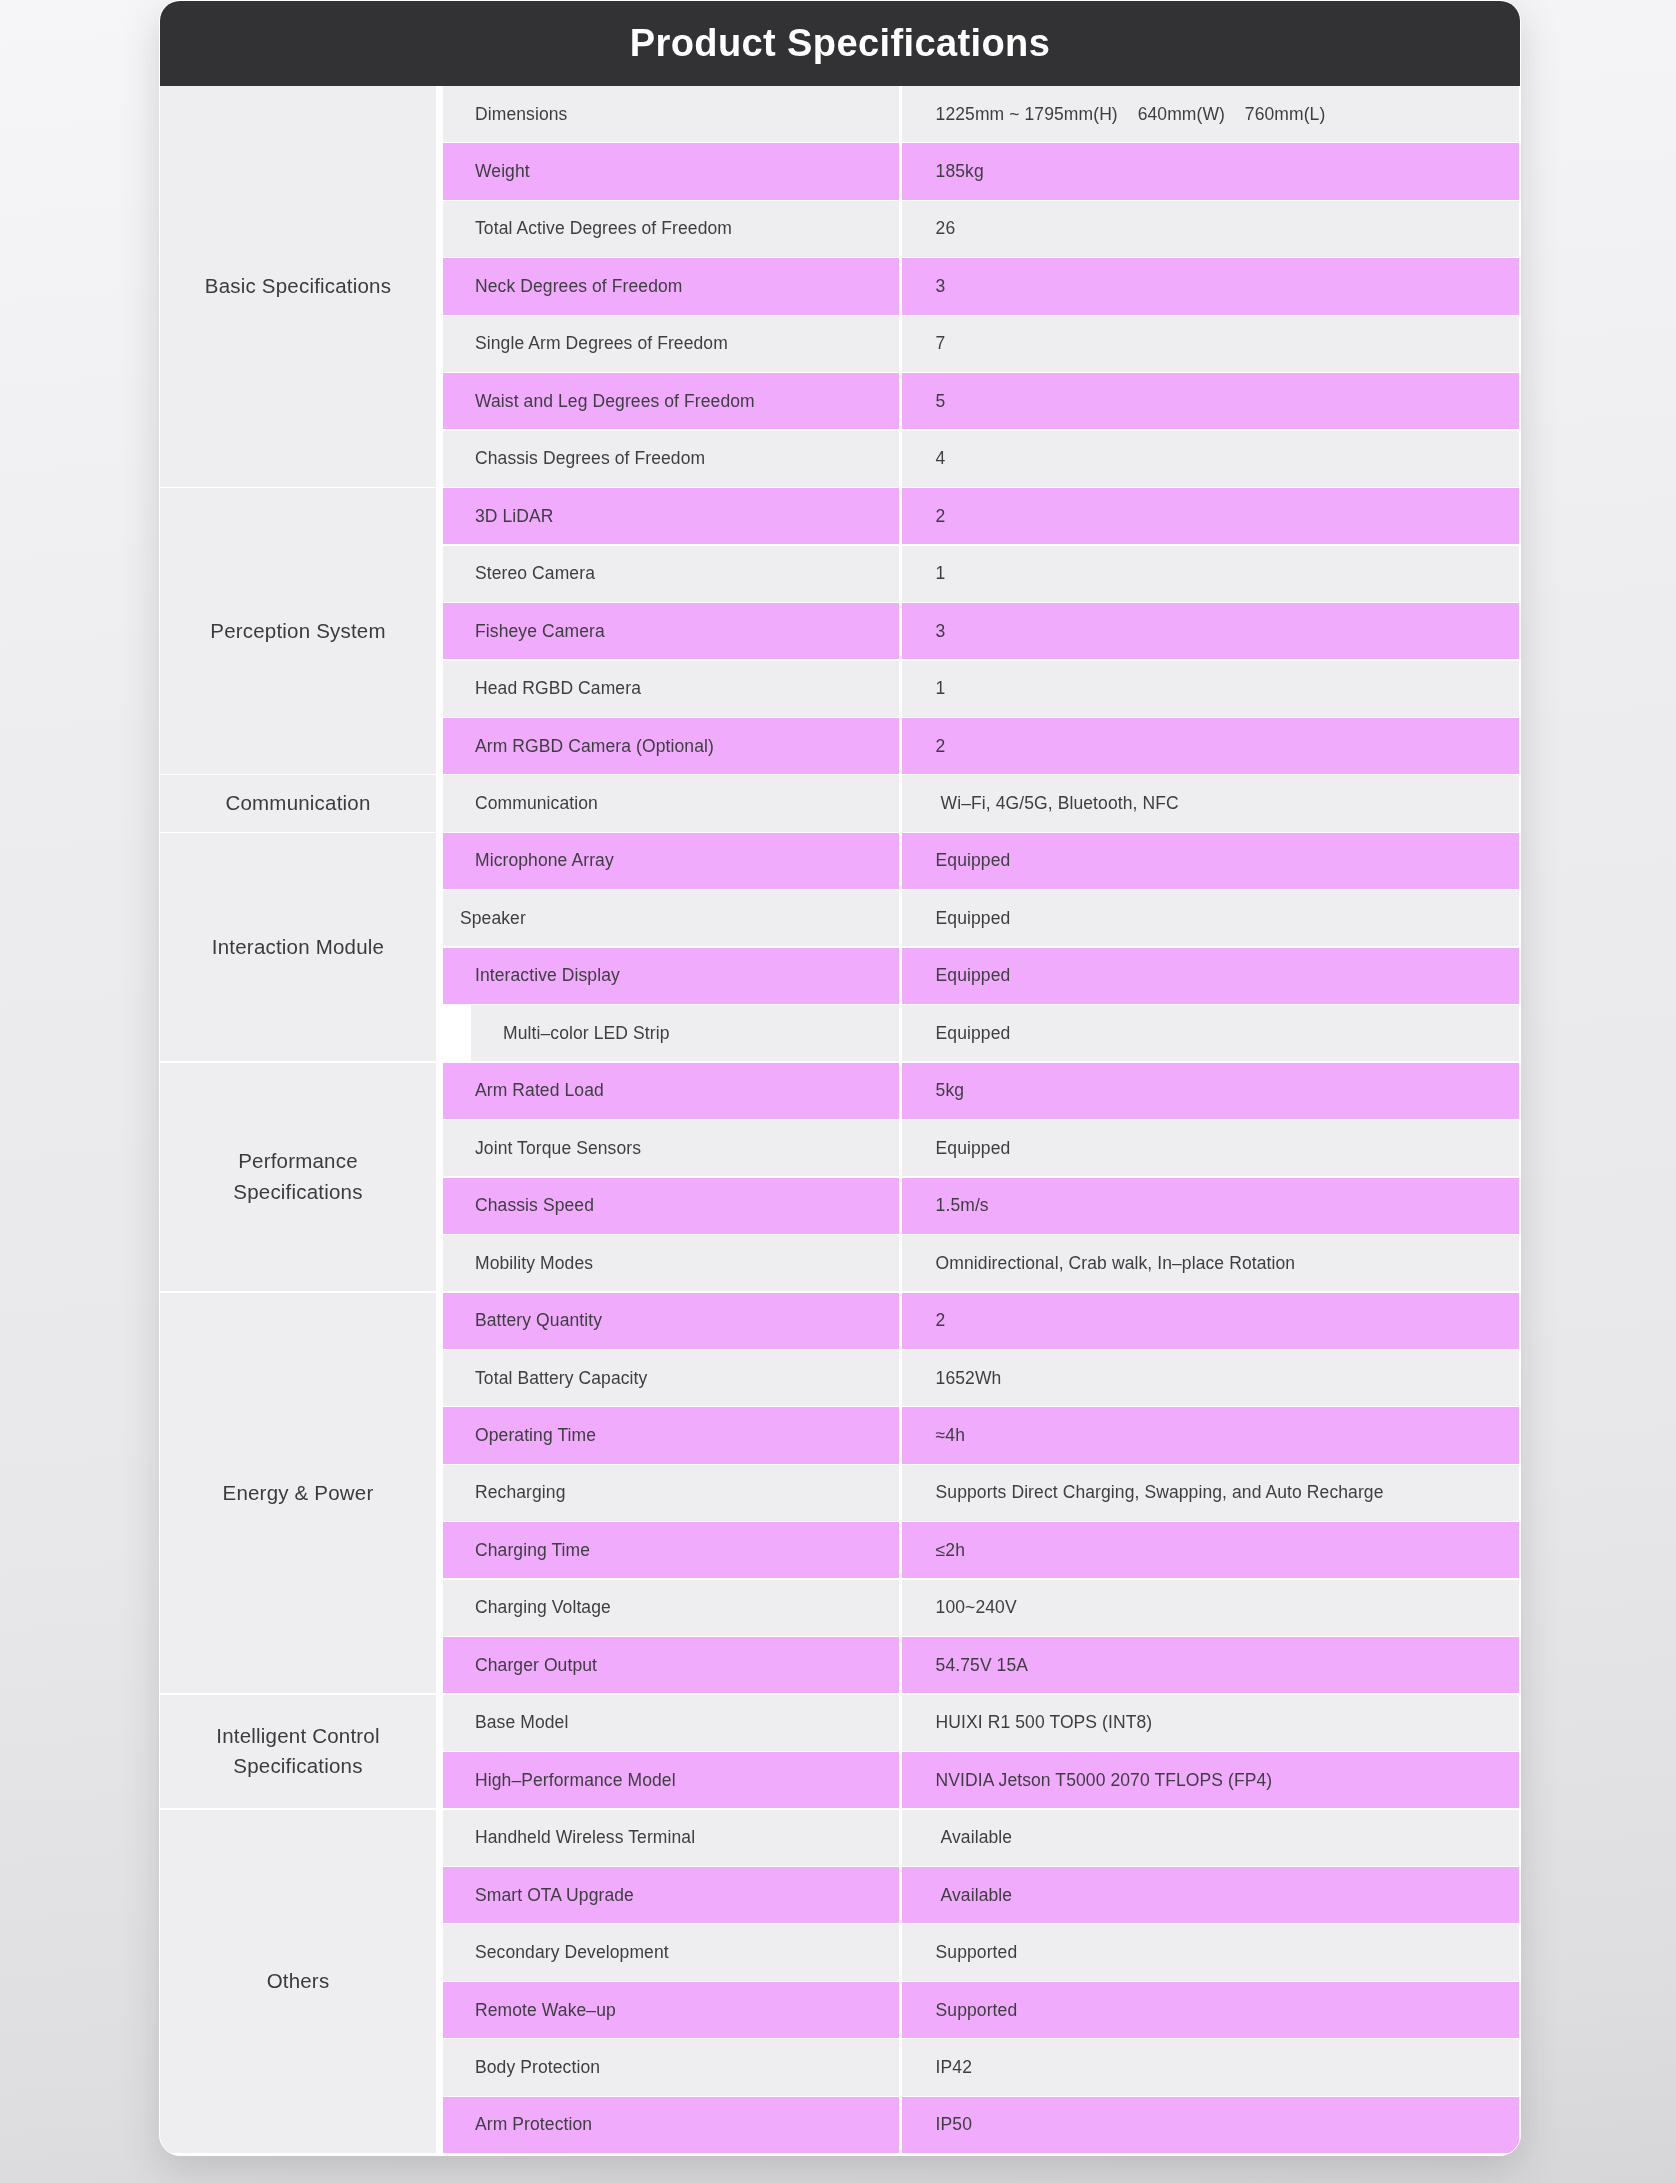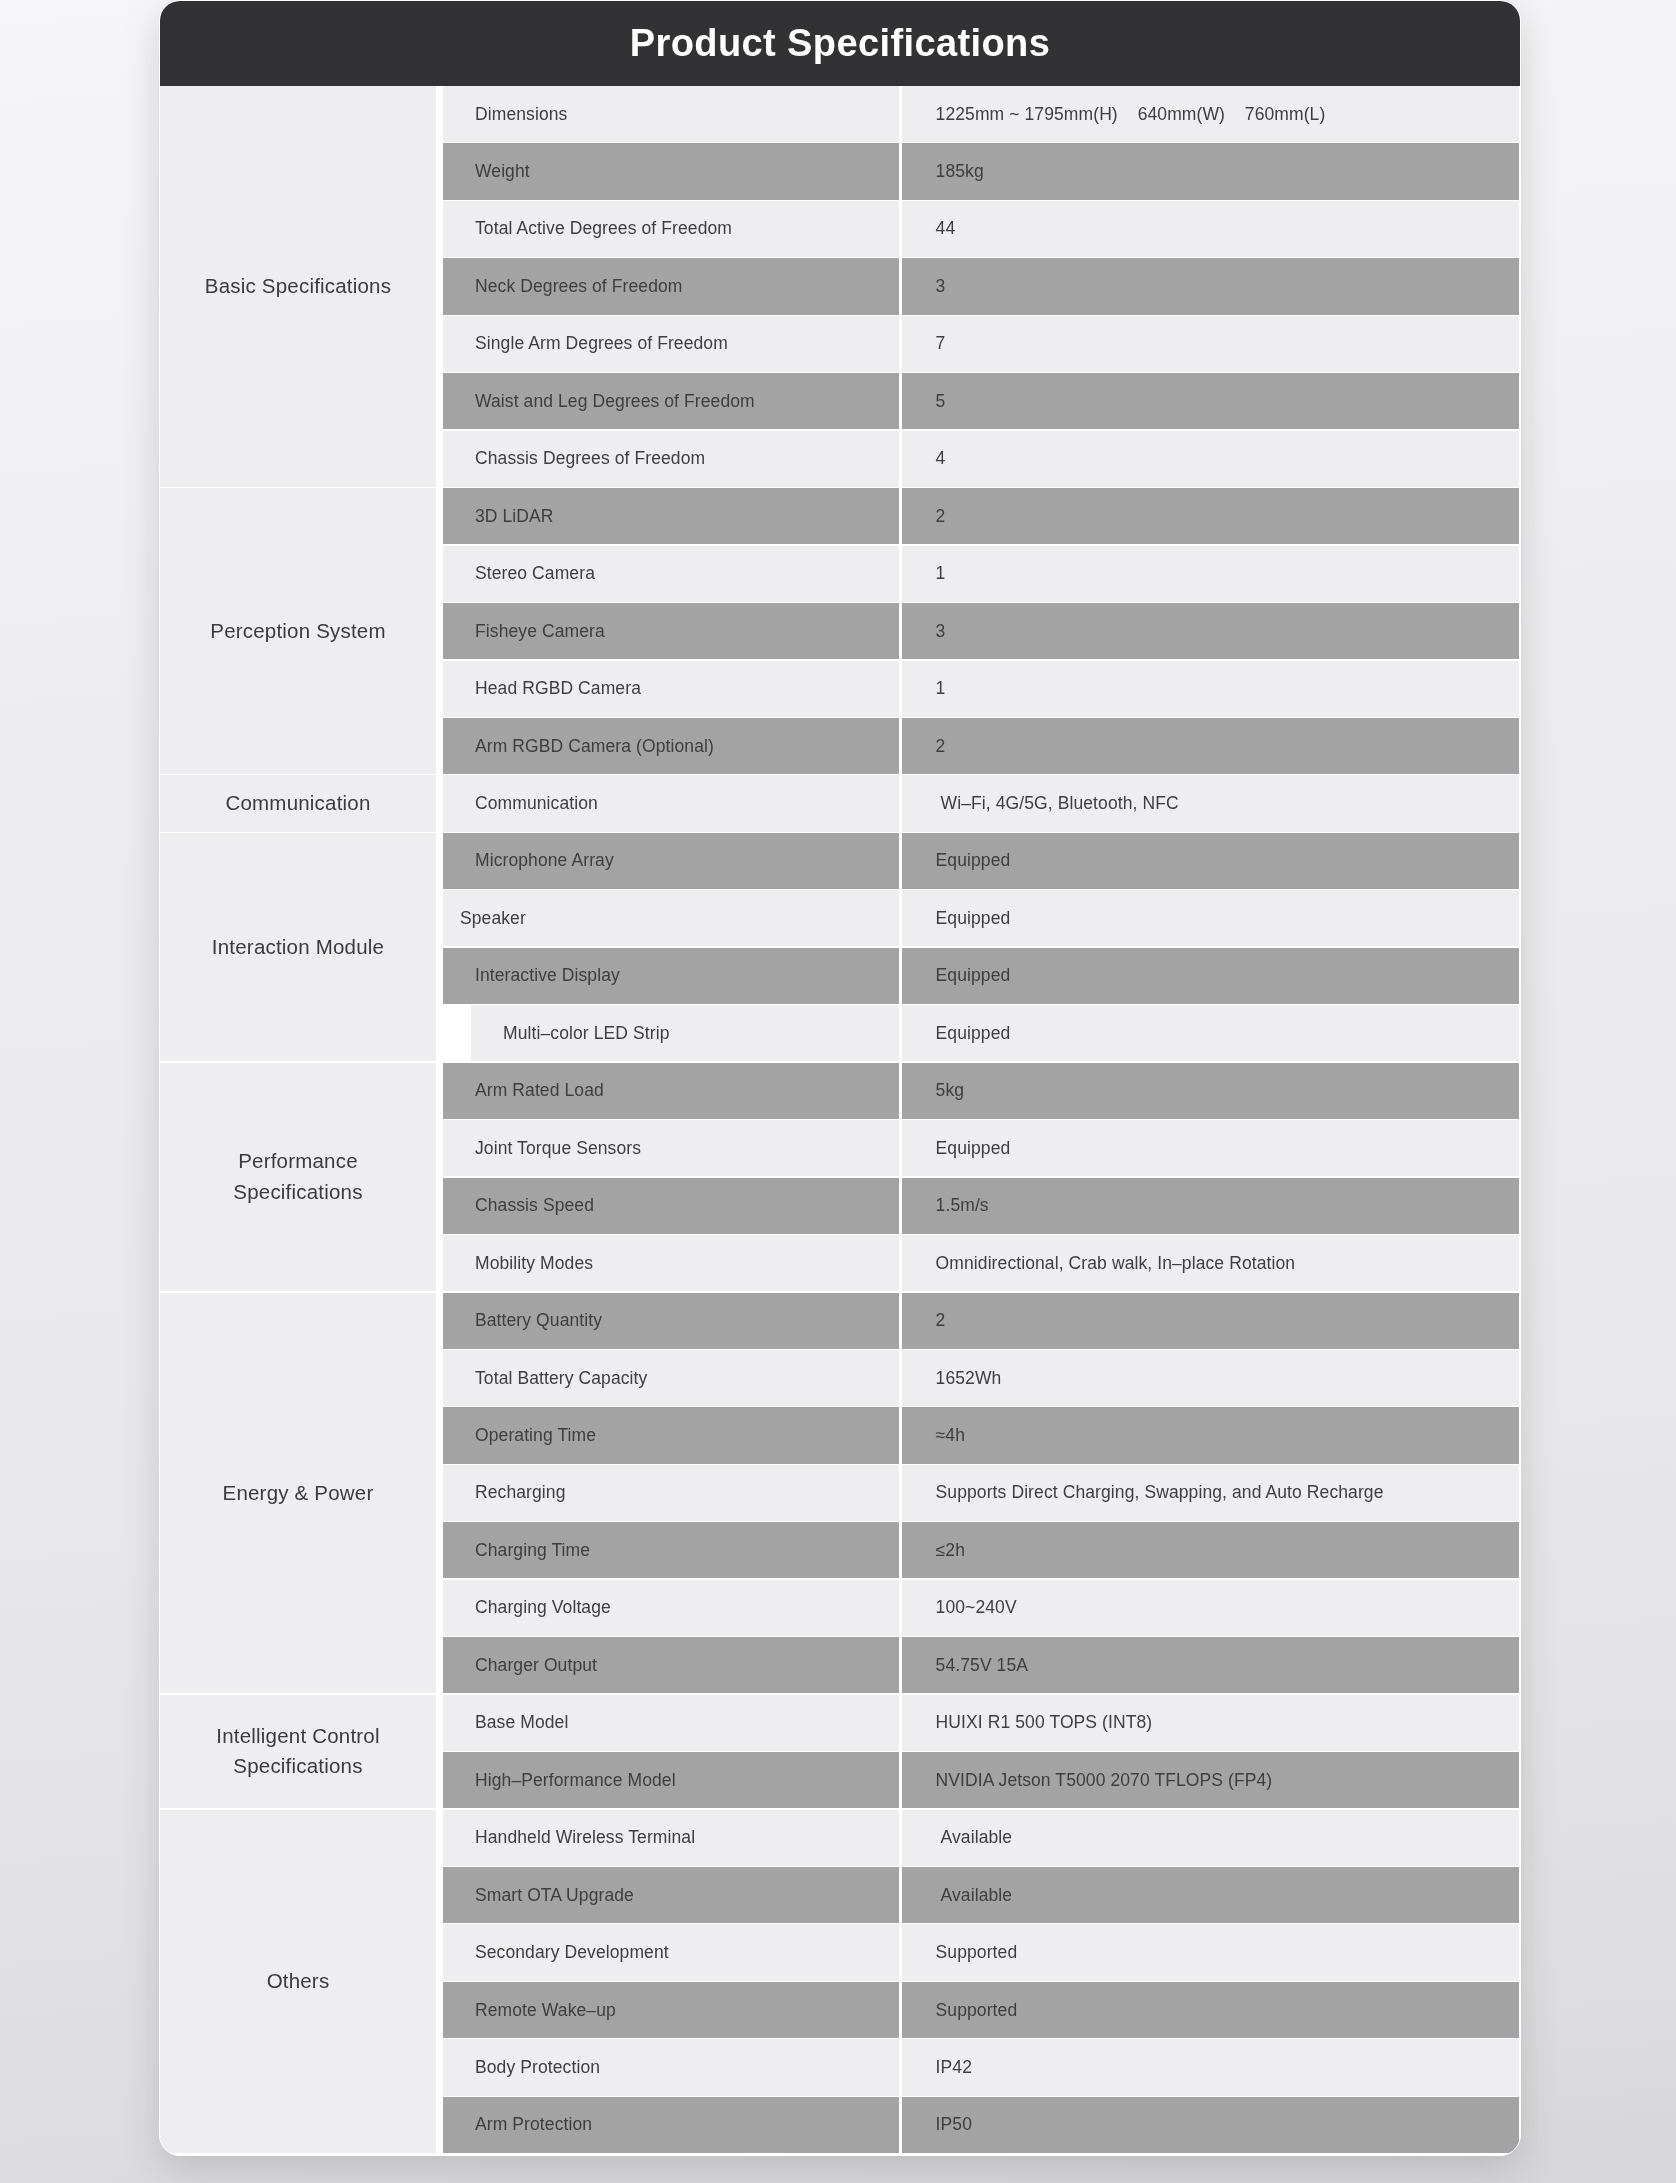--- a/index.html
+++ b/index.html
@@ -62,37 +62,37 @@
   .cell {
     display: flex;
     align-items: center;
     font-size: 17.5px;
     color: #3e3e40;
     letter-spacing: 0.1px;
   }
   .label-cell { grid-column: 3; padding-left: 32px; }
   .value-cell { grid-column: 5; padding-left: 34px; white-space: pre-wrap; }
   .dark  { background: #eeeef0; }
-  .light { background: #a3a3a3; }
+  .light { background: #f0abfc; }
 </style>
 </head>
 <body>
 
 <div class="card">
   <div class="card-header">
     <h1>Product Specifications</h1>
   </div>
   <div class="spec-grid" id="spec-grid">
       <div class="category-cell" style="grid-row: 1 / span 7;">Basic Specifications</div>
       <div class="cell label-cell dark" style="grid-row: 1;">Dimensions</div>
       <div class="cell value-cell dark" style="grid-row: 1;">1225mm ~ 1795mm(H)    640mm(W)    760mm(L)</div>
       <div class="cell label-cell light" style="grid-row: 2;">Weight</div>
       <div class="cell value-cell light" style="grid-row: 2;">185kg</div>
       <div class="cell label-cell dark" style="grid-row: 3;">Total Active Degrees of Freedom</div>
-      <div class="cell value-cell dark" style="grid-row: 3;">44</div>
+      <div class="cell value-cell dark" style="grid-row: 3;">26</div>
       <div class="cell label-cell light" style="grid-row: 4;">Neck Degrees of Freedom</div>
       <div class="cell value-cell light" style="grid-row: 4;">3</div>
       <div class="cell label-cell dark" style="grid-row: 5;">Single Arm Degrees of Freedom</div>
       <div class="cell value-cell dark" style="grid-row: 5;">7</div>
       <div class="cell label-cell light" style="grid-row: 6;">Waist and Leg Degrees of Freedom</div>
       <div class="cell value-cell light" style="grid-row: 6;">5</div>
       <div class="cell label-cell dark" style="grid-row: 7;">Chassis Degrees of Freedom</div>
       <div class="cell value-cell dark" style="grid-row: 7;">4</div>
       <div class="category-cell" style="grid-row: 8 / span 5;">Perception System</div>
       <div class="cell label-cell light" style="grid-row: 8;">3D LiDAR</div>

